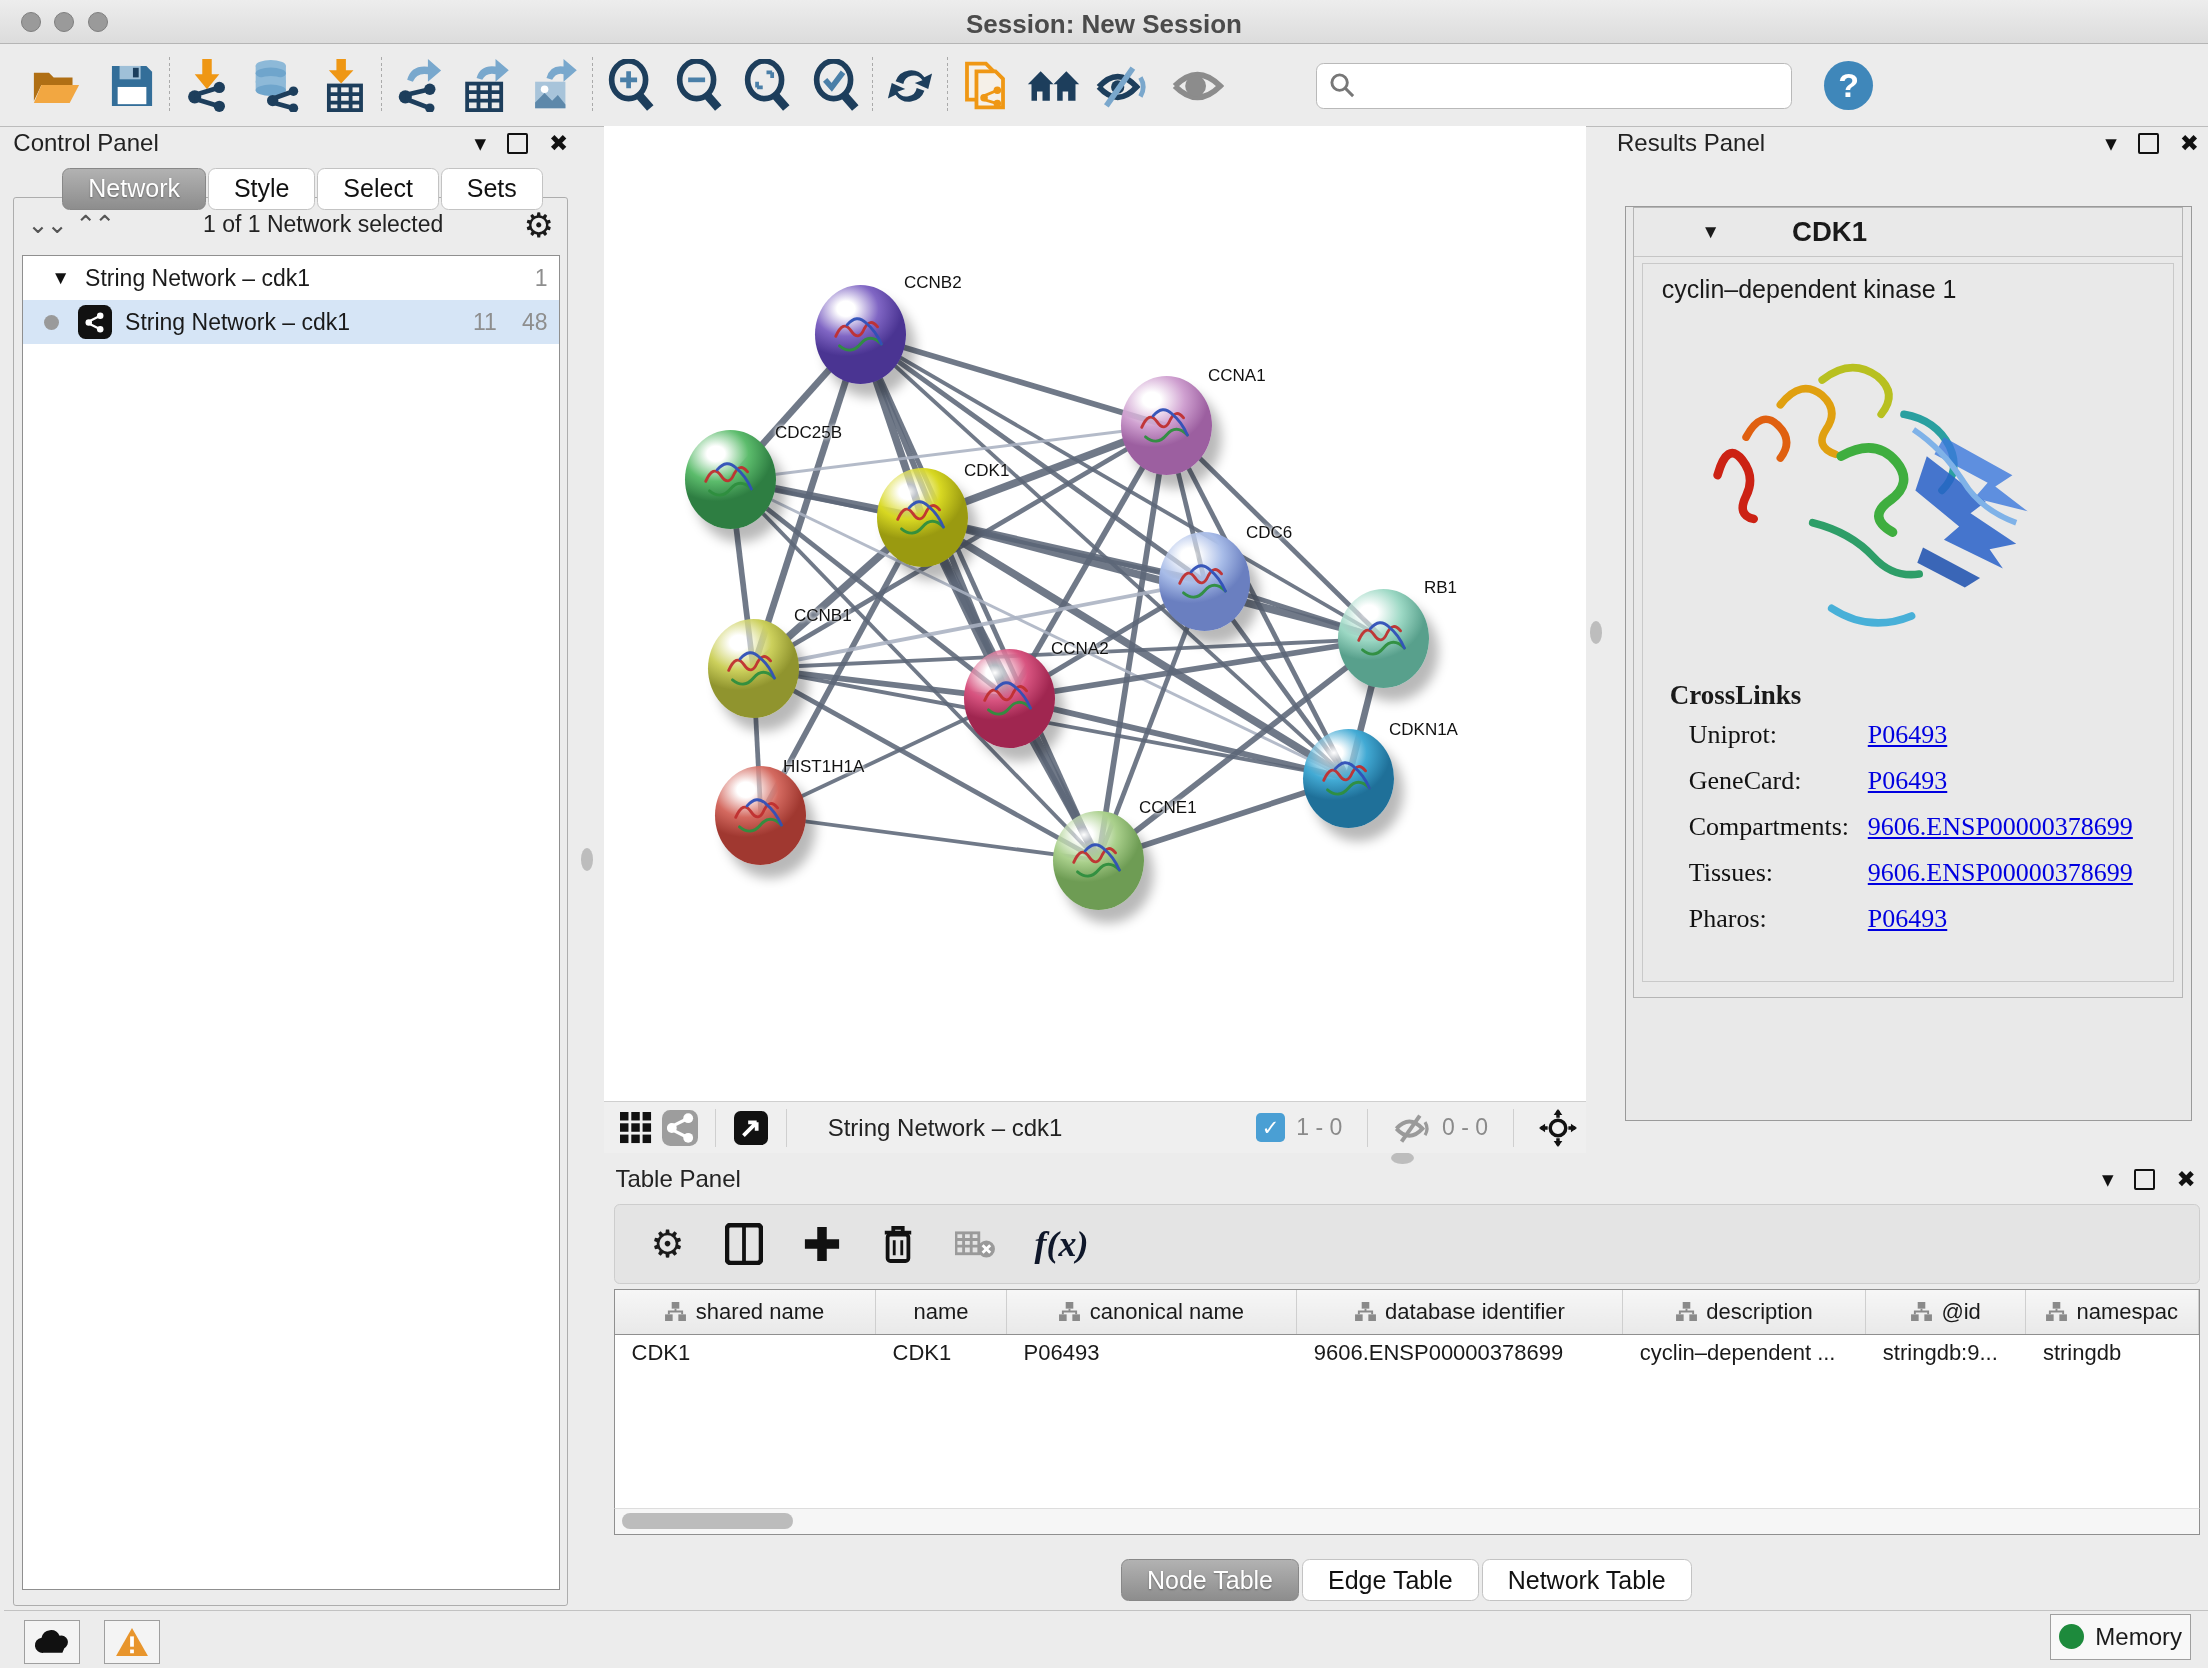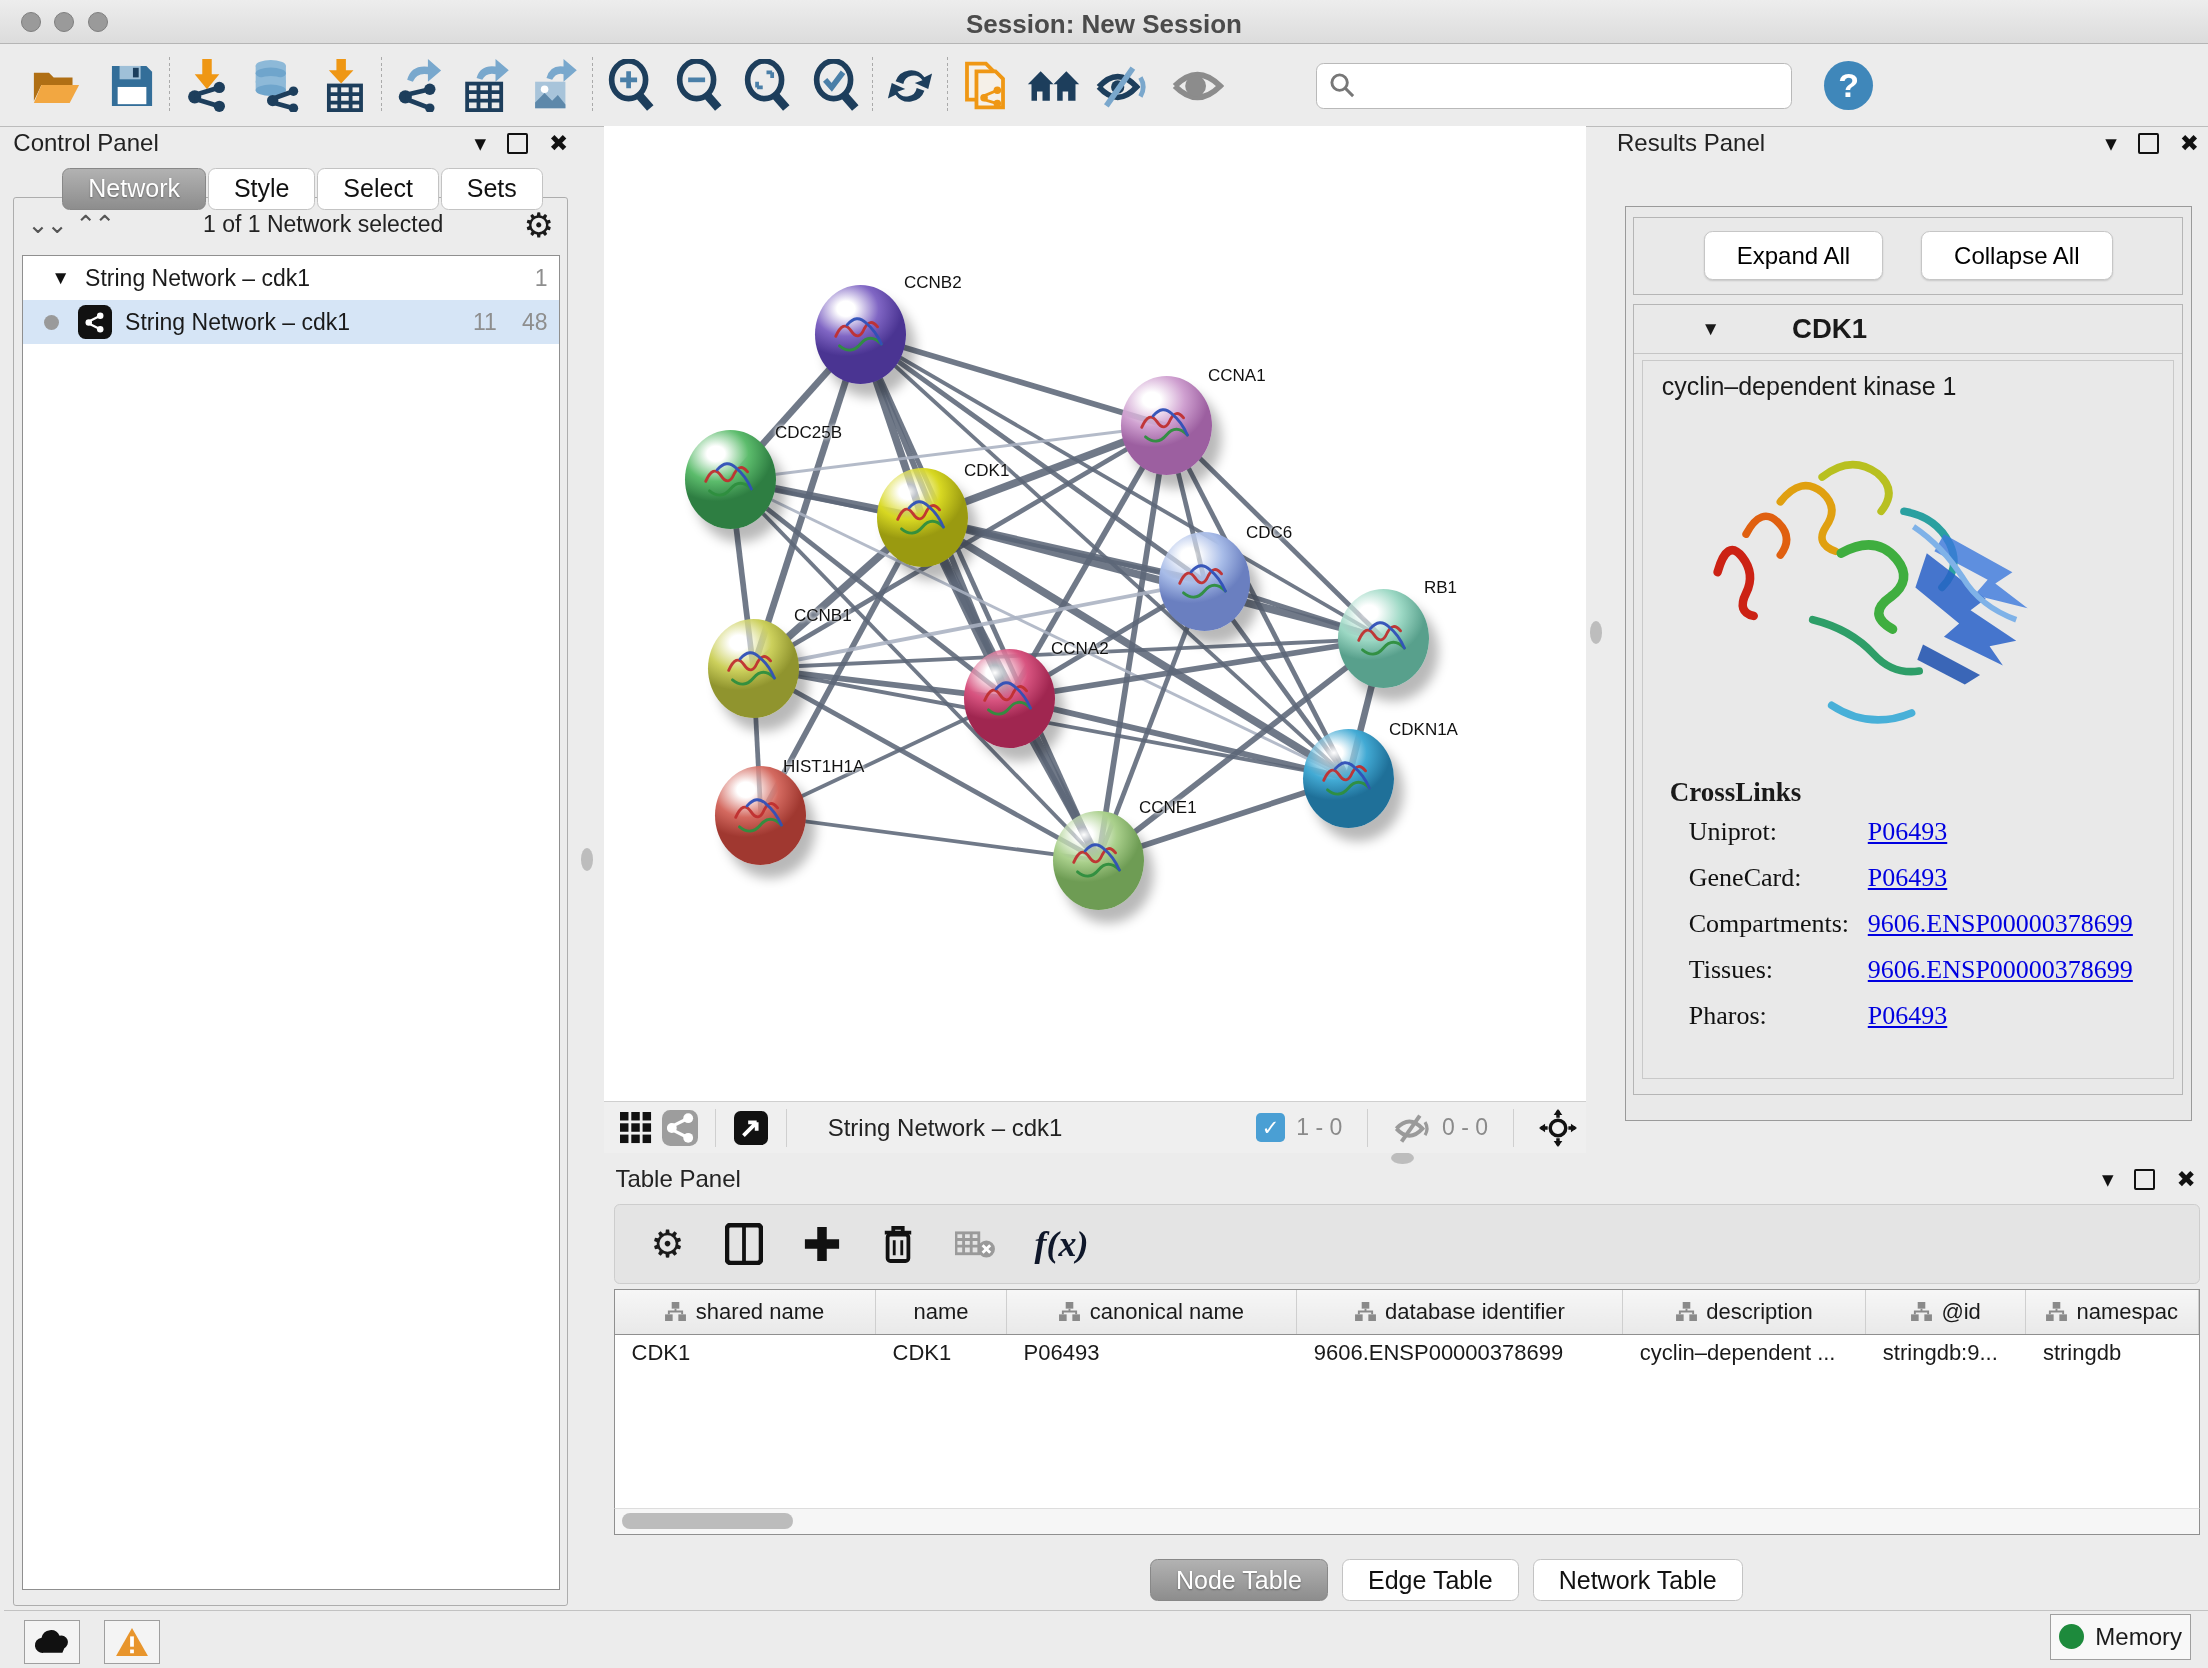--- a/index.html
+++ b/index.html
@@ -109,21 +109,21 @@
   #tbl-wrap { position:absolute; left:9.5px; top:127px; width:1586px; height:245px;
     border:1.9px solid #8f8f8f; background:#fff; overflow:hidden; }
   #tbl { width:100%; border-collapse:collapse; }
   #tbl th { background:linear-gradient(#f6f6f6,#e9e9e9); border-bottom:1.9px solid #8f8f8f;
     border-right:1px solid #cfcfcf; font-weight:normal; font-size:22px; height:44px; text-align:center; }
   #tbl td { font-size:22px; height:38px; padding-left:17px; text-align:left; white-space:nowrap; }
   .th-inner { display:flex; align-items:center; justify-content:center; gap:9.5px; padding:0 9.5px; }
   #tbl-hscroll { position:absolute; left:9.5px; bottom:74px; width:1586px; height:27px;
     background:#f6f6f6; border:1.9px solid #8f8f8f; border-top:1px solid #ddd; }
   #hthumb { position:absolute; left:7.6px; top:3.8px; width:171px; height:16px; background:#bcbcbc; border-radius:8.6px; }
-  #tp-tabs { position:absolute; left:546px; bottom:7.6px; display:flex; gap:14px; }
+  #tp-tabs { position:absolute; left:517px; bottom:7.6px; display:flex; gap:3px; }
 
   
   #statusbar { position:absolute; left:4px; top:1610px; width:2208px; height:58px;
     background:#ececec; border-top:1px solid #c2c2c2; }
   .sb-btn { position:absolute; top:8.6px; width:56px; height:44px; background:#f4f4f4;
     border:1px solid #9f9f9f; display:flex; align-items:center; justify-content:center; }
   #memory-btn { position:absolute; right:21px; top:2.9px; width:141px; height:46px; background:#f8f8f8;
     border:1px solid #9f9f9f; display:flex; align-items:center; justify-content:center; gap:11.4px; font-size:24px; }
   #mem-dot { width:25px; height:25px; border-radius:50%; background:#1d8a3c; }
 </style>
@@ -585,24 +585,20 @@
 <div id="results-panel">
   <div class="panel-title-row">
     <span class="panel-title">Results Panel</span>
     <span class="panel-ctrls">
       <span>▾</span>
       <span class="mini-sq"></span>
       <span>✖</span>
     </span>
   </div>
   <div id="rp-box">
-    <div id="rp-actions">
-      <button class="rp-btn">Expand All</button>
-      <button class="rp-btn">Collapse All</button>
-    </div>
     <div id="cdk1-box">
       <div id="cdk1-head">
         <span id="cdk1-caret">▼</span>
         <span id="cdk1-name">CDK1</span>
       </div>
       <div id="cdk1-inner">
         <div id="cdk1-desc">cyclin–dependent kinase 1</div>
         <svg id="protein-img" width="371" height="350" viewBox="0 0 390 368">
           <g fill="none" stroke-linecap="round">
             <path d="M30 160 q10 -36 26 -16 q14 18 4 38 q-10 20 8 24" stroke="#cc2214" stroke-width="9"></path>

